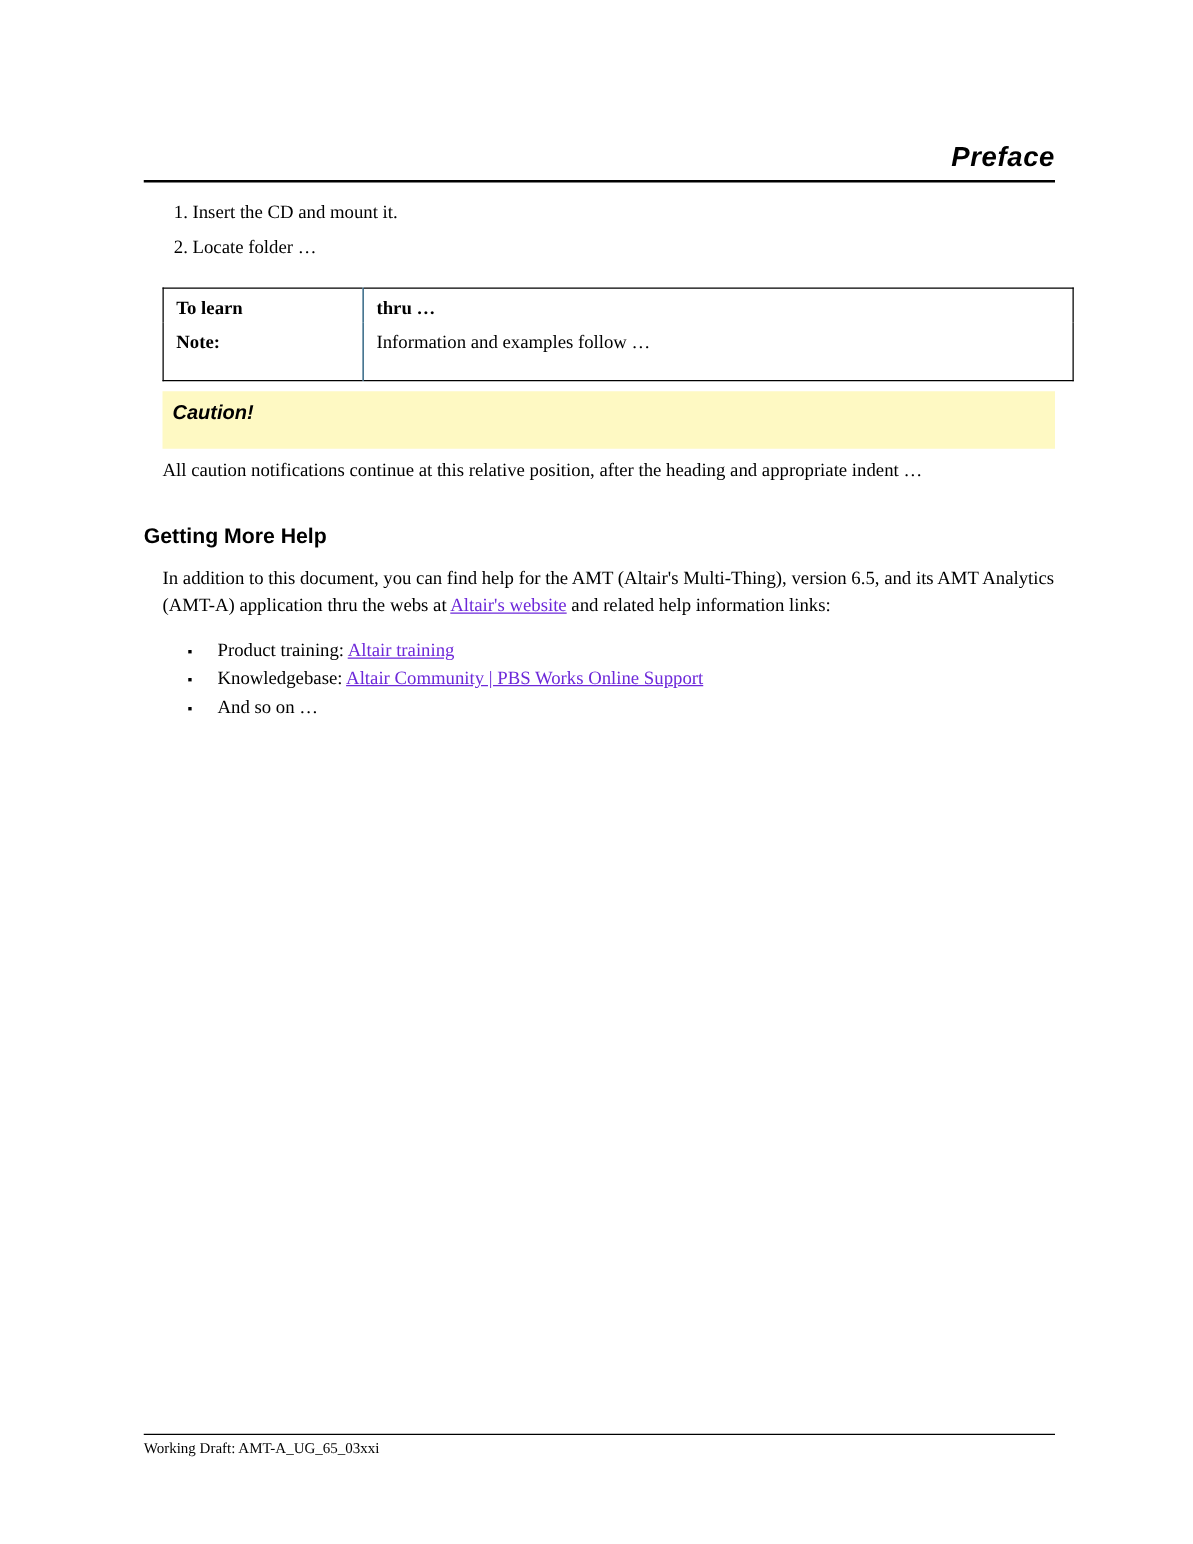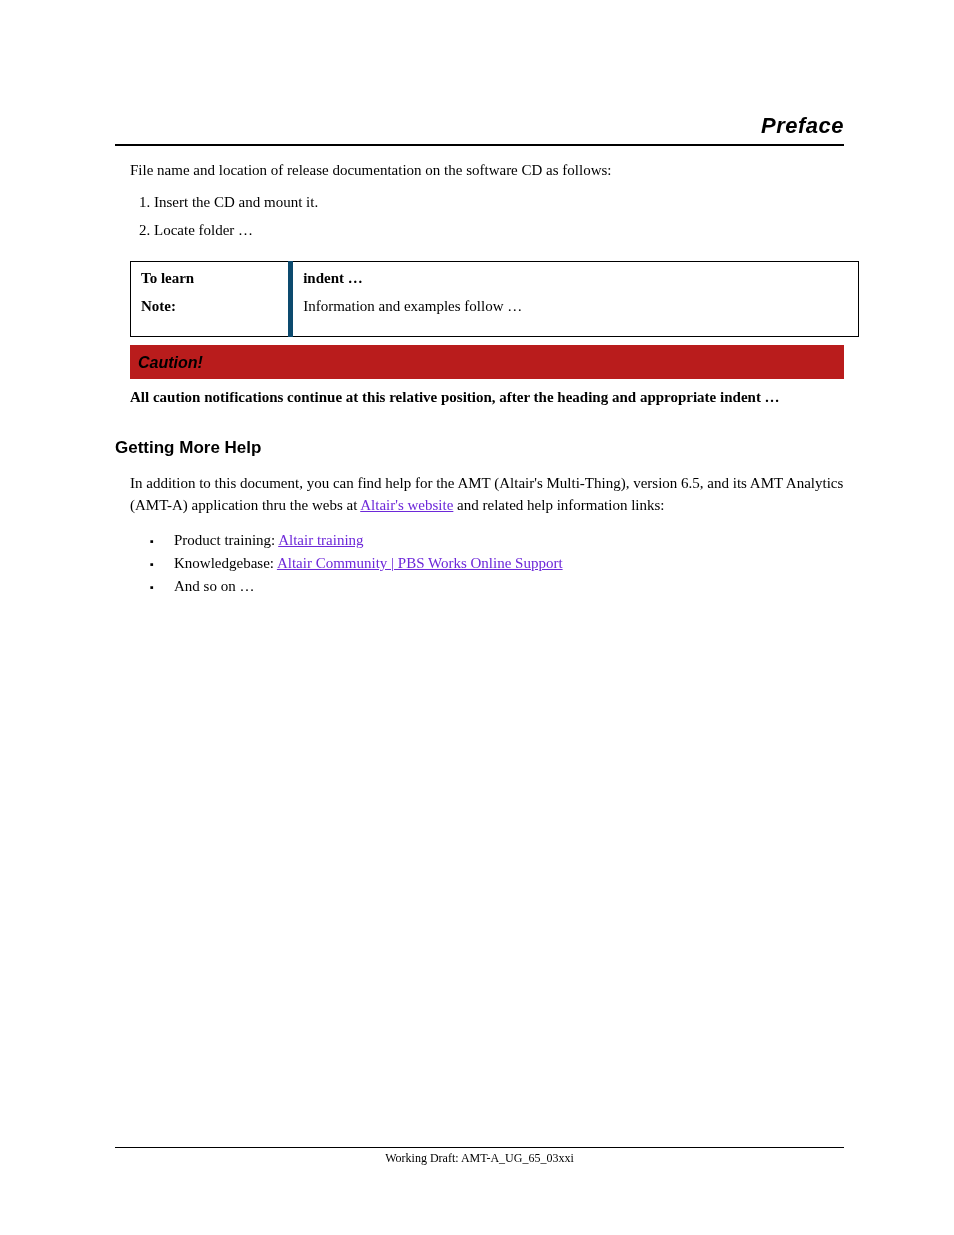--- a/index.html
+++ b/index.html
@@ -53,45 +53,44 @@
     width: 100%;
     margin: 12px 0 8px 15px;
     border-collapse: collapse;
   }
   .table-boxed td {
     padding: 6px 10px 18px 10px;
     font-size: 15px;
     vertical-align: top;
   }
   .table-boxed td:first-child {
-    border-right: 5px solid #0c4a6e;
+    border-right: 1px solid #0c4a6e;
     width: 22%;
   }
   .table-header-row td {
     font-weight: bold;
     padding-bottom: 0;
   }
   .table-label {
     font-weight: bold;
   }
   .caution-bar {
-    background: #b91c1c;
+    background: #fef9c3;
     margin: 0 0 8px 15px;
-    padding: 6px 8px 4px 8px;
+    padding: 6px 8px 16px 8px;
   }
   .caution-label {
     font-family: Arial, Helvetica, sans-serif;
     font-weight: bold;
     font-style: italic;
     font-size: 16px;
   }
   .caution-text {
     margin: 0 0 28px 15px;
     font-size: 15px;
-    font-weight: bold;
   }
   .h2 {
     font-family: Arial, Helvetica, sans-serif;
     font-weight: bold;
     font-size: 17px;
     margin: 0 0 12px 0;
   }
   .p-body {
     margin: 0 0 14px 15px;
     font-size: 15px;
@@ -119,44 +118,43 @@
   }
   .footer {
     position: absolute;
     bottom: 68px;
     left: 115px;
     right: 110px;
     border-top: 1px solid #000;
     padding-top: 2px;
     font-size: 12px;
     display: flex;
-    justify-content: center;
+    justify-content: flex-start;
   }
 </style>
 </head>
 <body>
 
 <div class="page-header">
   <span class="page-header-title">Preface</span>
 </div>
 
 <div class="content">
 
-  <div class="procedure-intro">File name and location of release documentation on the software CD as follows:</div>
 
   <ol class="procedure">
     <li>Insert the CD and mount it.</li>
     <li>Locate folder …</li>
   </ol>
 
   <table class="table-boxed">
     <tbody>
         <tr class="table-header-row">
       <td>To learn</td>
-      <td>indent …</td>
+      <td>thru …</td>
     </tr>
     <tr>
       <td><span class="table-label">Note:</span></td>
       <td>Information and examples follow …</td>
     </tr>
   </tbody>
     </table>
 
   <div class="caution-bar">
     <span class="caution-label">Caution!</span>

